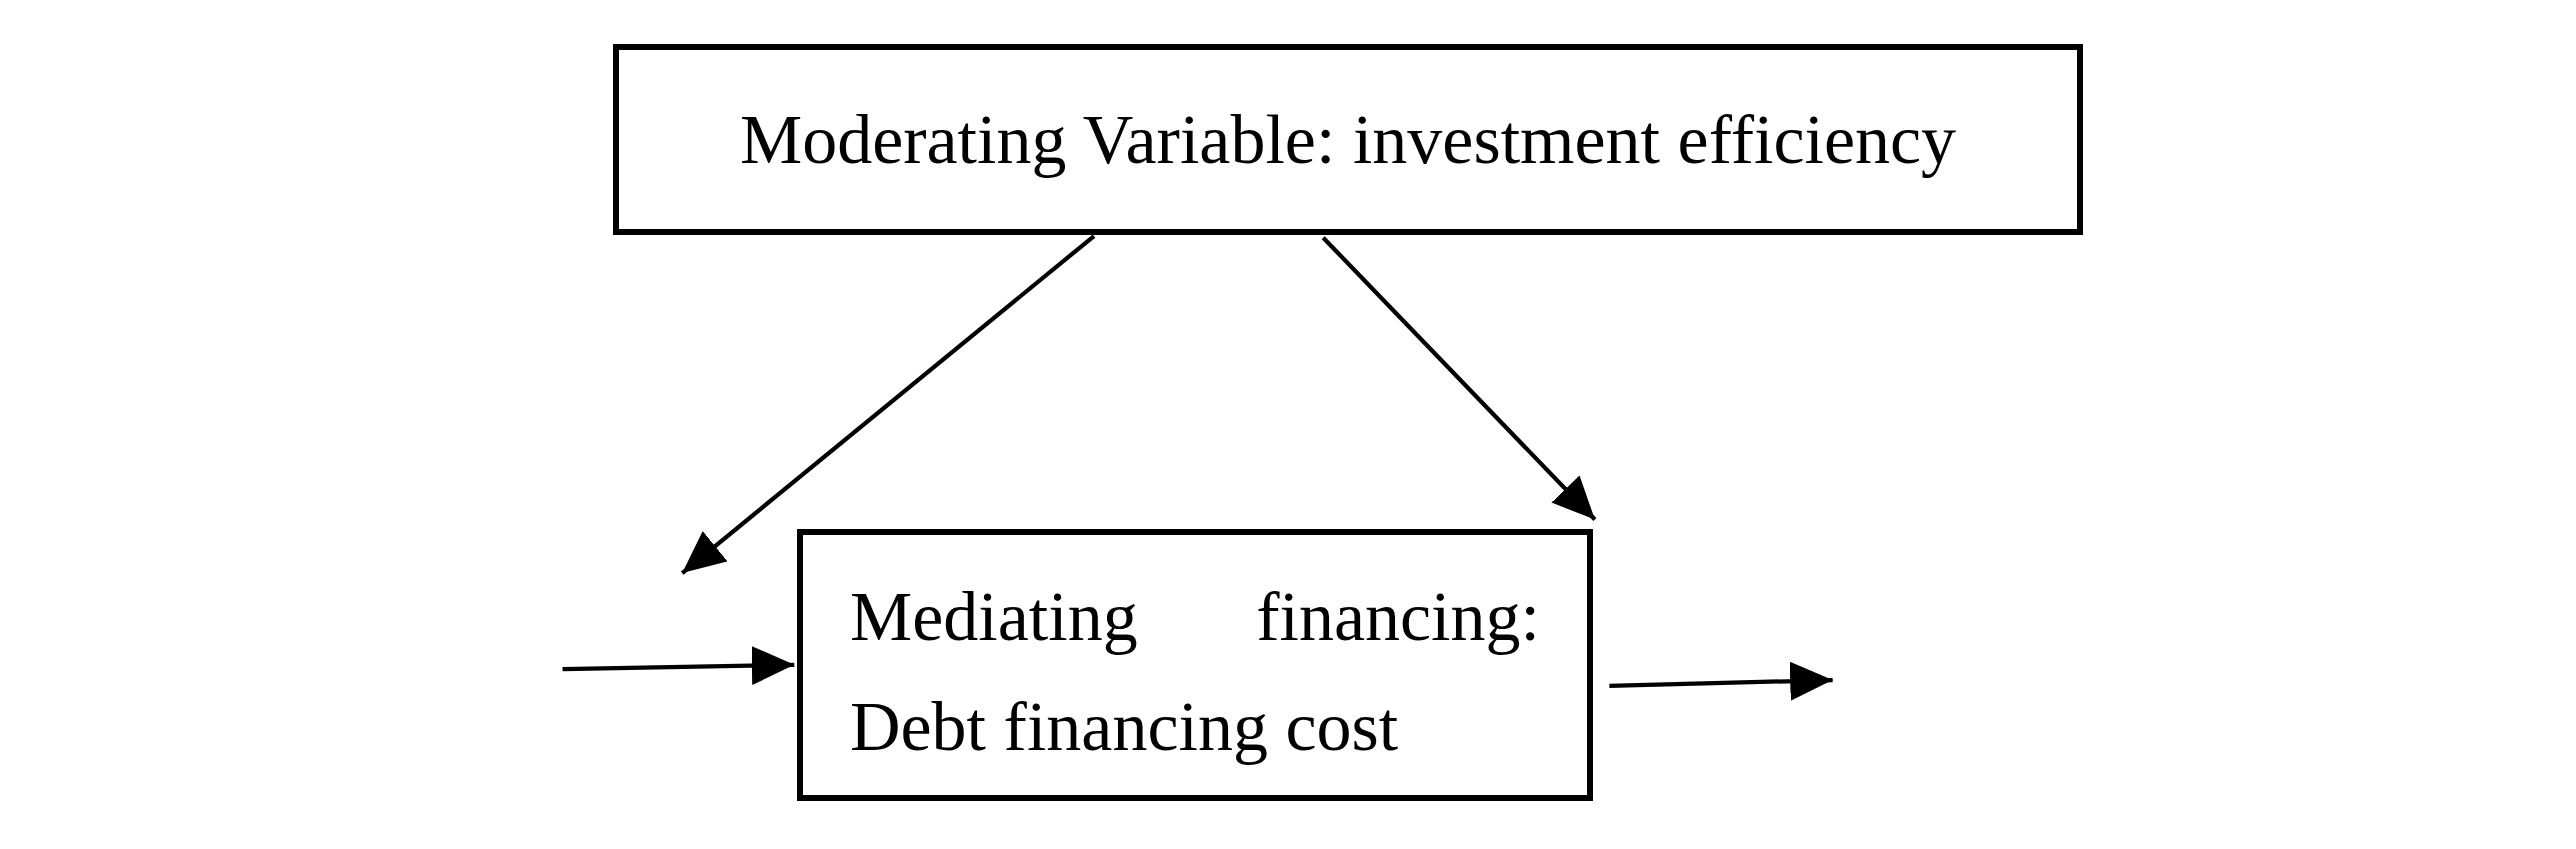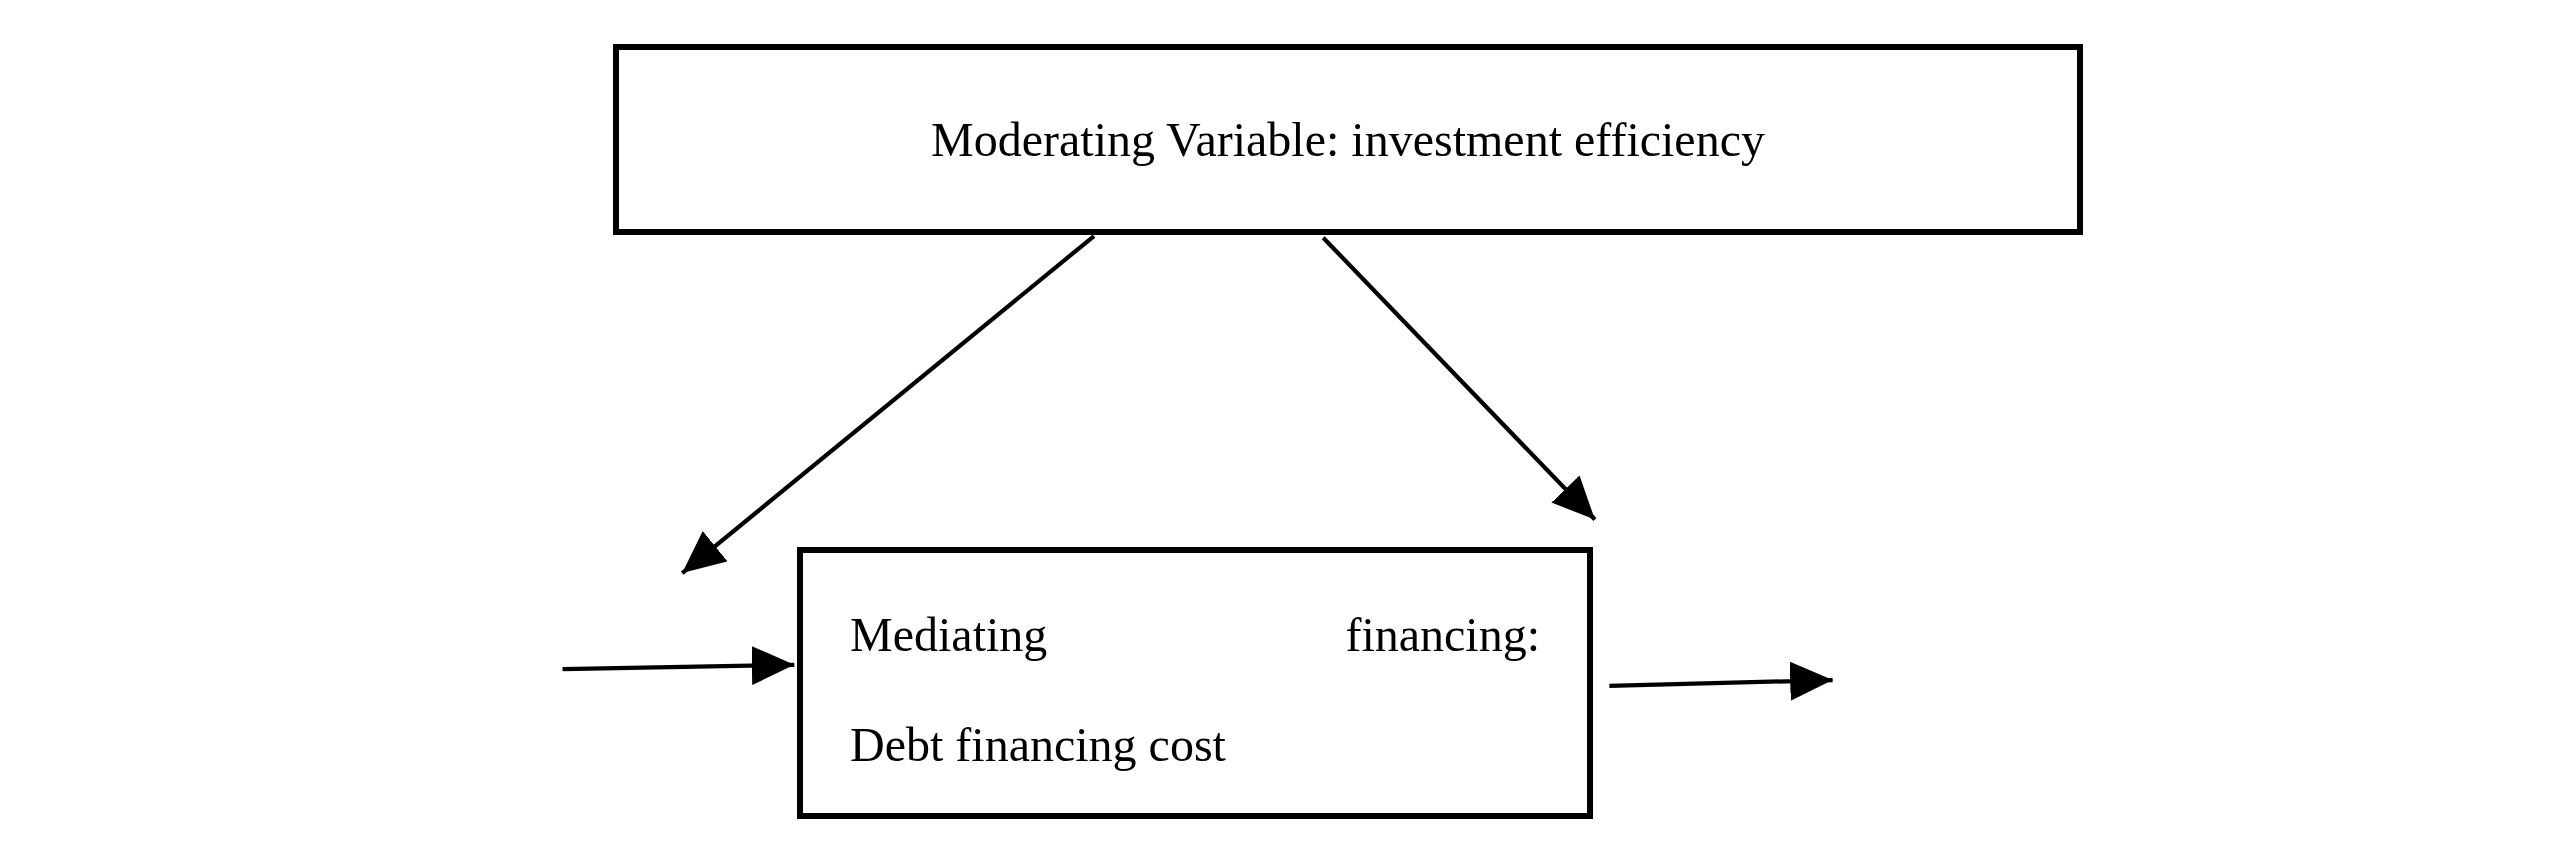--- a/index.html
+++ b/index.html
@@ -22,21 +22,21 @@
     top: 0;
     width: 2576px;
     height: 849px;
     pointer-events: none;
   }
   .box {
     position: absolute;
     border: 6.8px solid #000000;
     background: #ffffff;
     box-sizing: border-box;
-    font-size: 48px;
+    font-size: 70px;
     line-height: 1.2;
     display: flex;
     align-items: center;
     justify-content: center;
     text-align: center;
     white-space: nowrap;
   }
   .box-moderating {
     left: 613px;
     top: 44px;
@@ -44,21 +44,21 @@
     height: 191px;
   }
   .box-green-credit {
     left: 34px;
     top: 537px;
     width: 525px;
     height: 264px;
   }
   .box-mediating {
     left: 797px;
-    top: 547px;
+    top: 529px;
     width: 796px;
     height: 272px;
     display: block;
     text-align: left;
     padding: 27px 47px 0 47px;
   }
   .box-mediating .text-line {
     height: 110px;
     display: flex;
     align-items: center;

